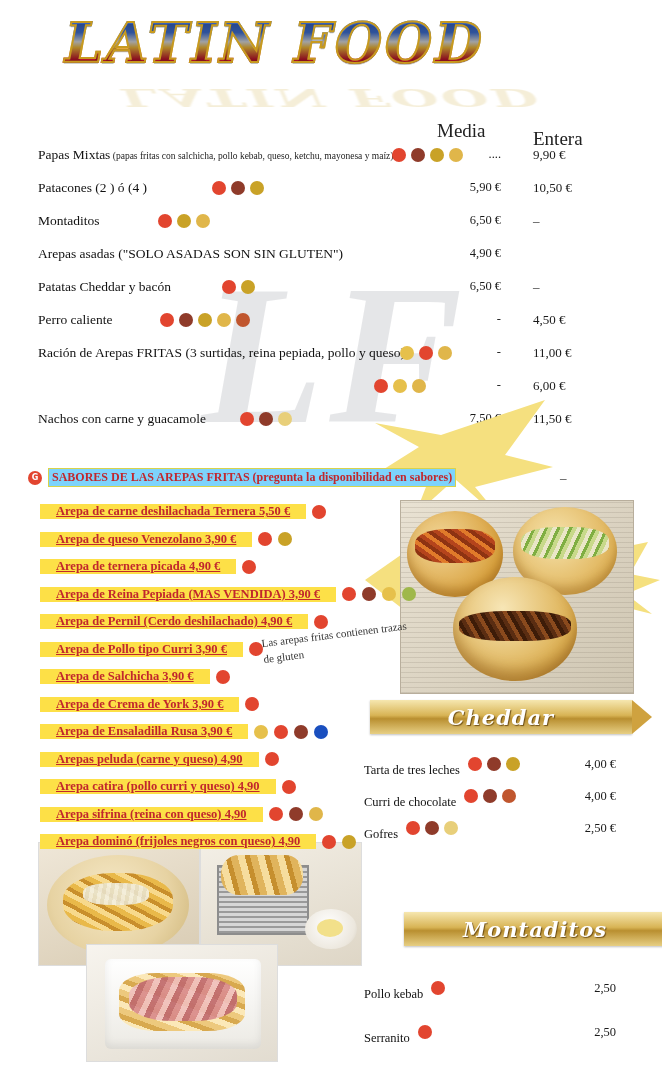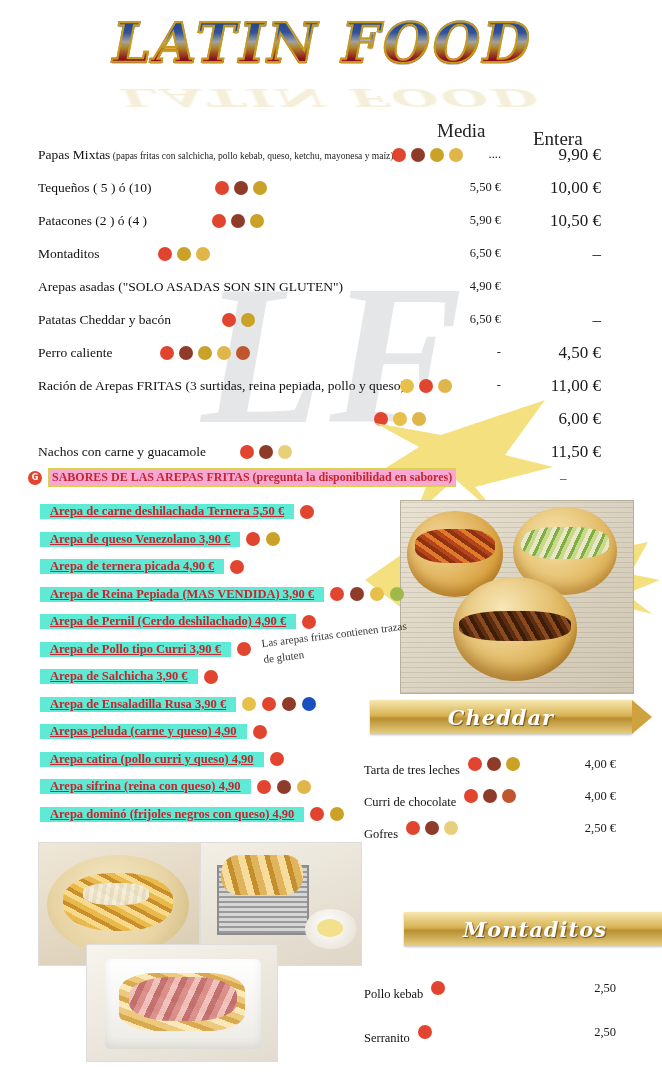--- a/index.html
+++ b/index.html
@@ -49,21 +49,20 @@
     line-height: 230px;
   }
 
   
   .logo-wrap {
     position: absolute;
     left: 0; top: 14px;
     width: 550px;
     text-align: center;
     z-index: 5;
-    padding-left: 48px;
   }
   .logo-title {
     font-family: "DejaVu Serif", serif;
     font-size: 54px;
     font-weight: bold;
     font-style: italic;
     letter-spacing: 3px;
     line-height: 58px;
     background: linear-gradient(180deg,#2b4fa6 0%, #3f6fd0 32%, #d8d8d8 48%, #e8b23a 58%, #b8142a 78%, #7d0d1c 100%);
     -webkit-background-clip: text;
@@ -137,22 +136,21 @@
     position: absolute;
     left: 437px;
     width: 64px;
     text-align: right;
     font-size: 12.5px;
   }
   .row .price-entera {
     position: absolute;
     left: 533px;
     width: 68px;
-    text-align: right;
-    font-size: 17px;
+    font-size: 13px;
   }
 
   
   .ic {
     display: inline-block;
     width: 14px;
     height: 14px;
     border-radius: 50%;
     font-size: 8px;
     line-height: 14px;
@@ -176,21 +174,21 @@
   .sabores-head {
     position: absolute;
     left: 28px;
     top: 468px;
     display: flex;
     align-items: center;
     gap: 6px;
     z-index: 6;
   }
   .sabores-head .txt {
-    background: #f9a8d4;
+    background: #7dd3fc;
     color: #c1272d;
     font-size: 12px;
     font-weight: bold;
     padding: 1px 3px;
     border: 1px solid #d9d34a;
     font-family: "Liberation Serif", serif;
   }
   .sabores-dash {
     position: absolute;
     left: 560px;
@@ -206,26 +204,26 @@
     width: 345px;
     z-index: 6;
   }
   .sab-row {
     height: 27.5px;
     display: flex;
     align-items: center;
     gap: 6px;
   }
   .sab-row .lbl {
-    background: #5eead4;
+    background: #fde047;
     color: #c1272d;
     font-size: 12.5px;
     font-weight: bold;
     text-decoration: underline;
-    padding: 0 10px;
+    padding: 0 16px;
     white-space: nowrap;
     font-family: "Liberation Serif", serif;
   }
 
   
   .photo-arepas {
     position: absolute;
     left: 400px;
     top: 500px;
     width: 232px;
@@ -467,30 +465,20 @@
       <div class="icons" style="left: 392px;">
         <span class="ic ic-gluten"></span>
         <span class="ic ic-huevo"></span>
         <span class="ic ic-leche"></span>
         <span class="ic ic-pescado"></span>
       </div>
       <div class="price-media">....</div>
       <div class="price-entera">9,90 €</div>
     </div>
     <div class="row">
-      <div class="name">Tequeños    ( 5 )  ó  (10)</div>
-      <div class="icons" style="left: 215px;">
-        <span class="ic ic-gluten"></span>
-        <span class="ic ic-huevo"></span>
-        <span class="ic ic-leche"></span>
-      </div>
-      <div class="price-media">5,50 €</div>
-      <div class="price-entera">10,00 €</div>
-    </div>
-    <div class="row">
       <div class="name">Patacones     (2 )  ó  (4 )</div>
       <div class="icons" style="left: 212px;">
         <span class="ic ic-gluten"></span>
         <span class="ic ic-huevo"></span>
         <span class="ic ic-leche"></span>
       </div>
       <div class="price-media">5,90 €</div>
       <div class="price-entera">10,50 €</div>
     </div>
     <div class="row">
@@ -590,20 +578,24 @@
     <div class="sab-row">
       <span class="lbl">Arepa de Pernil (Cerdo deshilachado) 4,90 €</span>
       <span class="ic ic-gluten"></span>
     </div>
     <div class="sab-row">
       <span class="lbl">Arepa de Pollo tipo Curri  3,90 €</span>
       <span class="ic ic-gluten"></span>
     </div>
     <div class="sab-row">
       <span class="lbl">Arepa de Salchicha 3,90 €</span>
+      <span class="ic ic-gluten"></span>
+    </div>
+    <div class="sab-row">
+      <span class="lbl">Arepa de Crema de York 3,90 €</span>
       <span class="ic ic-gluten"></span>
     </div>
     <div class="sab-row">
       <span class="lbl">Arepa de Ensaladilla Rusa 3,90 €</span>
       <span class="ic ic-mostaza"></span>
       <span class="ic ic-gluten"></span>
       <span class="ic ic-huevo"></span>
       <span class="ic ic-azul"></span>
     </div>
     <div class="sab-row">

